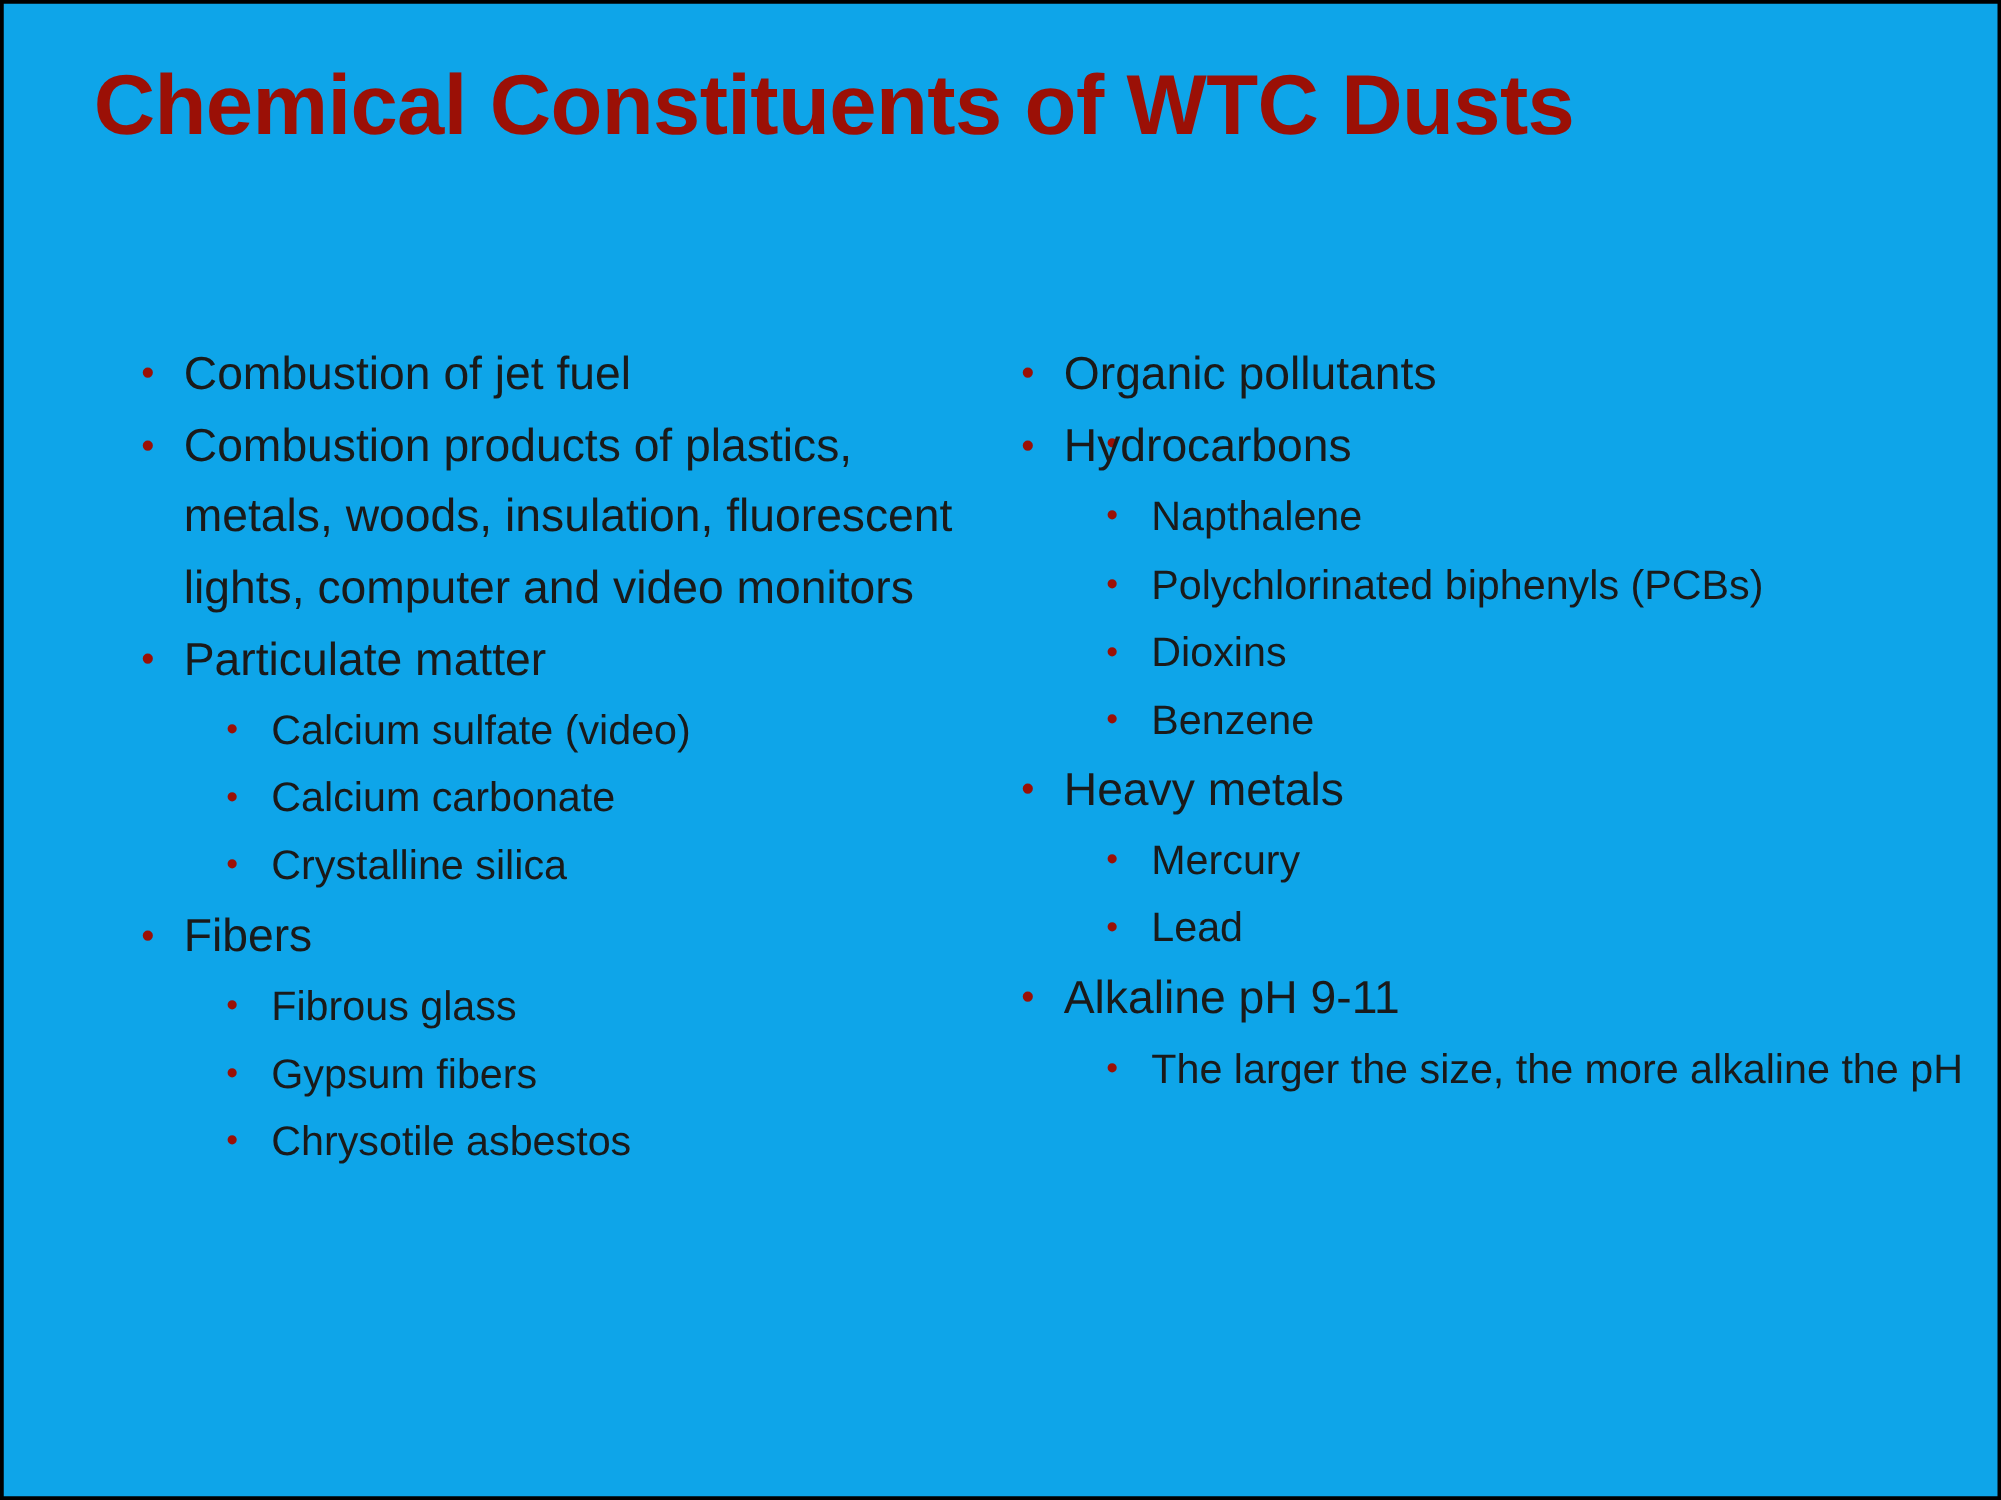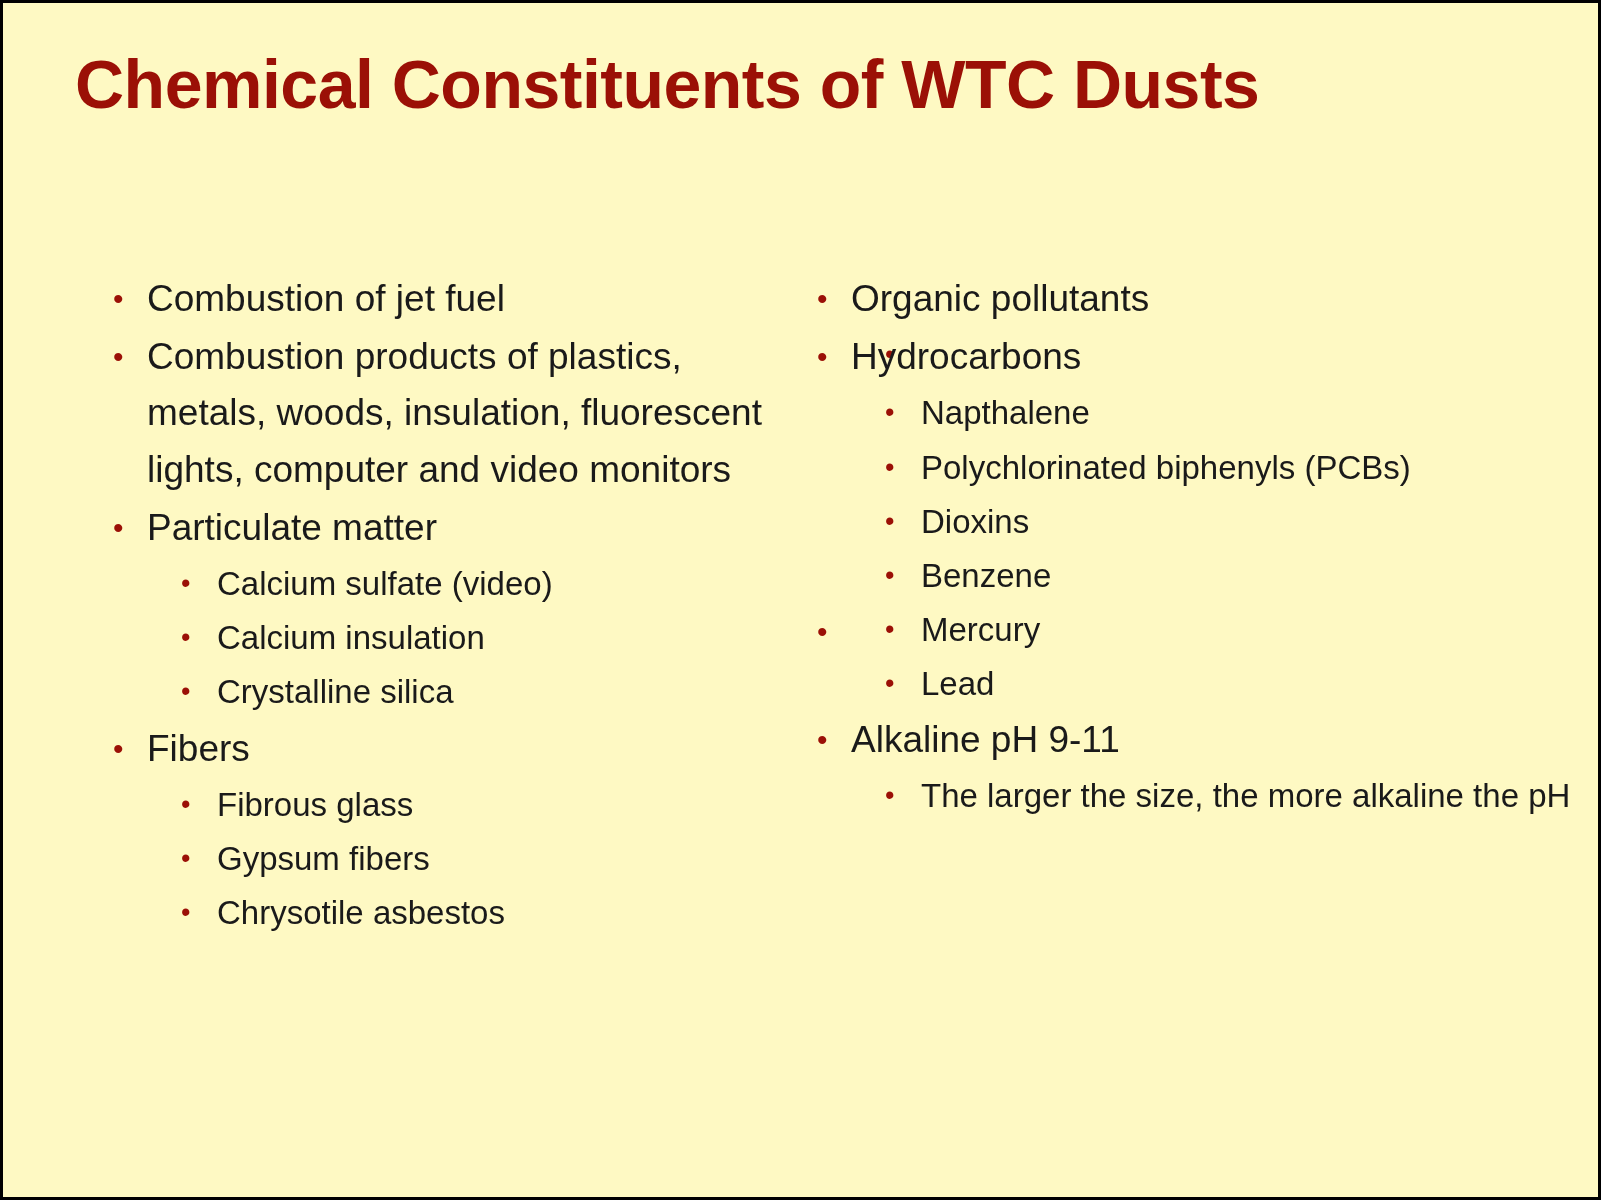--- a/index.html
+++ b/index.html
@@ -8,21 +8,21 @@
     background: #ffffff;
   }
   body {
     font-family: "Liberation Sans", sans-serif;
   }
   .slide {
     position: relative;
     width: 1601px;
     height: 1200px;
     box-sizing: border-box;
-    background: #fef9c3;
+    background: #0ea5e9;
     border: 3px solid #000000;
     overflow: hidden;
   }
   .slide-title {
     position: absolute;
     left: 72px;
     top: 42px;
     font-size: 68px;
     font-weight: bold;
     color: #9b1006;
@@ -137,21 +137,21 @@
           <span class="bullet">•</span>
           <span>Particulate matter</span>
           <div class="sub-wrap">
             <ul class="lvl2">
               <li class="item2">
                 <span class="bullet">•</span>
                 <span>Calcium sulfate (video)</span>
               </li>
               <li class="item2">
                 <span class="bullet">•</span>
-                <span>Calcium insulation</span>
+                <span>Calcium carbonate</span>
               </li>
               <li class="item2">
                 <span class="bullet">•</span>
                 <span>Crystalline silica</span>
               </li>
             </ul>
           </div>
         </li>
 
         <li class="item1">
@@ -213,20 +213,21 @@
               <li class="item2">
                 <span class="bullet">•</span>
                 <span>Benzene</span>
               </li>
             </ul>
           </div>
         </li>
 
         <li class="item1">
           <span class="bullet">•</span>
+          <span>Heavy metals</span>
           <div class="sub-wrap">
             <ul class="lvl2">
               <li class="item2">
                 <span class="bullet">•</span>
                 <span>Mercury</span>
               </li>
               <li class="item2">
                 <span class="bullet">•</span>
                 <span>Lead</span>
               </li>

